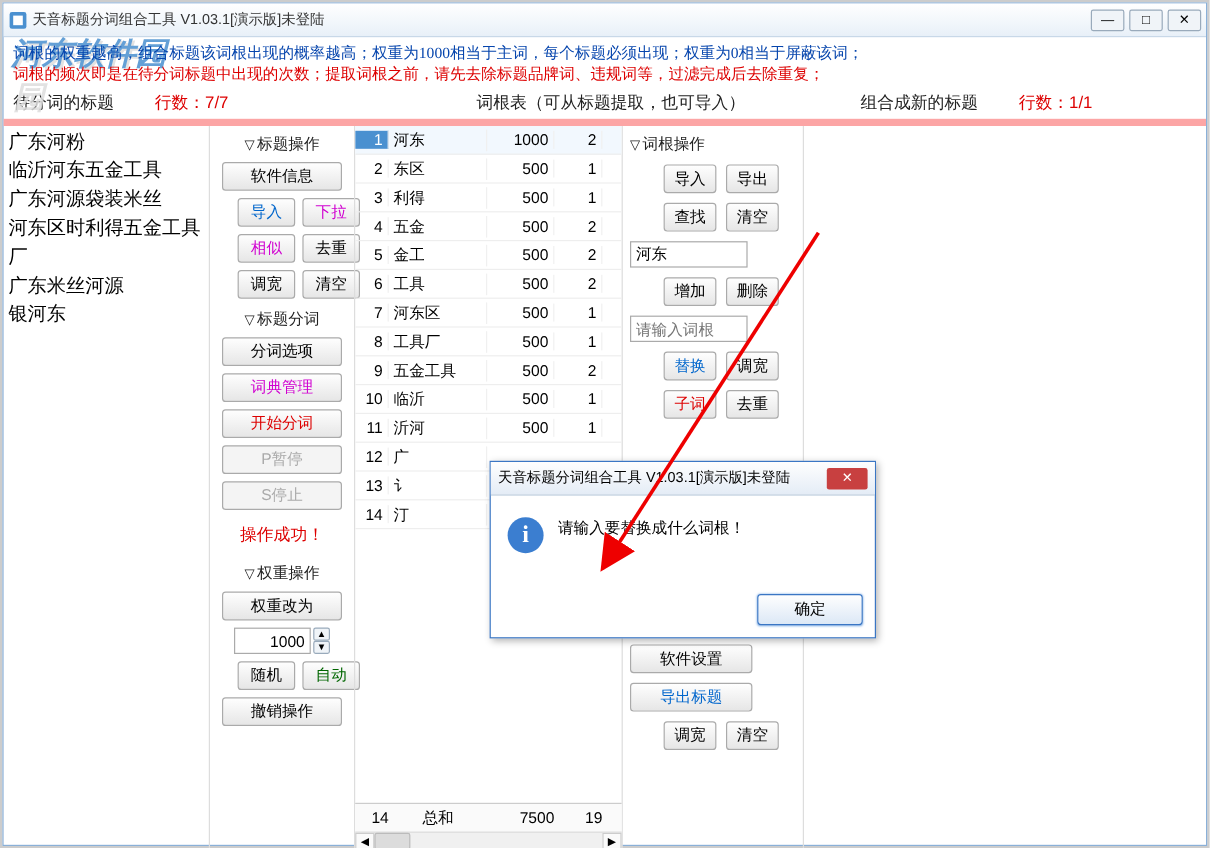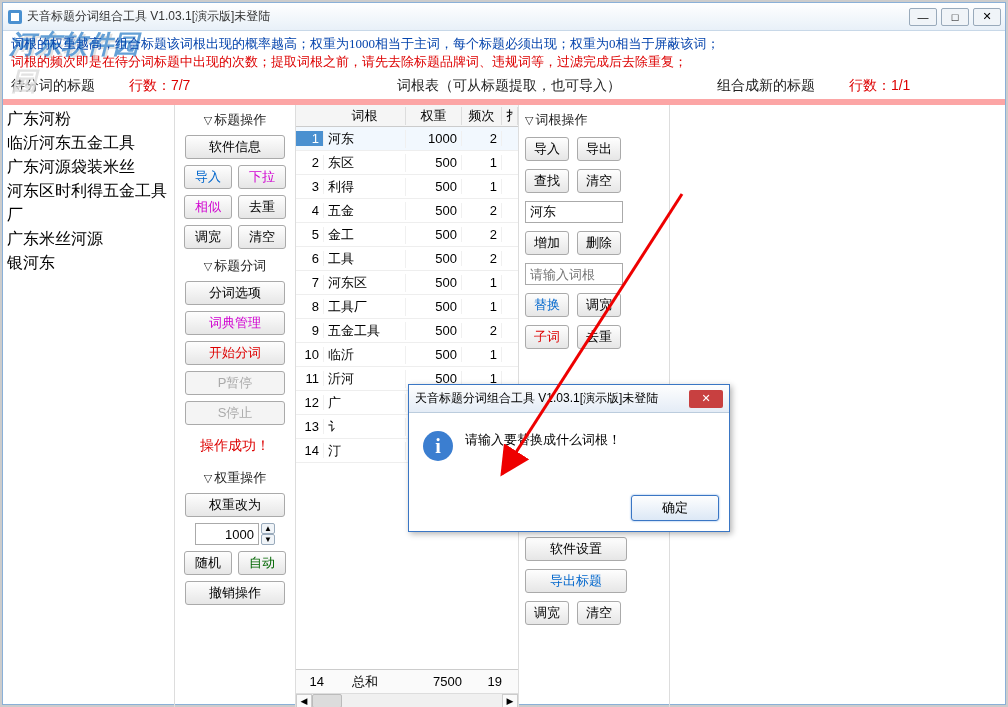--- a/index.html
+++ b/index.html
@@ -64,21 +64,21 @@
   background: linear-gradient(#fefefe,#e6e6e6);
   border: 1px solid #aaa; border-radius: 3px; font-size: 13px;
   display: inline-flex; align-items: center; justify-content: center; cursor: pointer;
 }
 .btn.wide { width: 100px; }
 .btn.disabled { color: #aaa; background: #f4f4f4; }
 .btn.magenta { color: #d000d0; }
 .btn.red { color: #d00; }
 .btn.green { color: #060; }
 .btn.blue { color: #06c; }
-.row2 { display: flex; gap: 6px; }
+.row2 { display: flex; gap: 6px; margin-left: 28px; }
 
 .text-input {
   height: 22px; border: 1px solid #aaa; padding: 0 4px; font-size: 13px; width: 98px;
 }
 .num-input {
   height: 22px; width: 64px; border: 1px solid #aaa; padding: 0 4px; font-size: 13px; text-align: right;
 }
 .status-ok { color: #d00; font-size: 14px; margin: 6px 12px; }
 
 .col-table {
@@ -238,27 +238,20 @@
         </span>
       </div>
       <div class="row2">
         <button class="btn">随机</button>
         <button class="btn green">自动</button>
       </div>
       <button class="btn wide">撤销操作</button>
     </div>
 
     <div class="col-table">
-      <div class="thead">
-        <div class="th th-idx"></div>
-        <div class="th th-word">词根</div>
-        <div class="th th-weight">权重</div>
-        <div class="th th-freq">频次</div>
-        <div class="th th-extra">扌</div>
-      </div>
       <div class="tbody" id="tbody">
           <div class="trow sel">
             <div class="td td-idx">1</div>
             <div class="td td-word">河东</div>
             <div class="td td-weight">1000</div>
             <div class="td td-freq">2</div>
           </div>
           <div class="trow">
             <div class="td td-idx">2</div>
             <div class="td td-word">东区</div>

